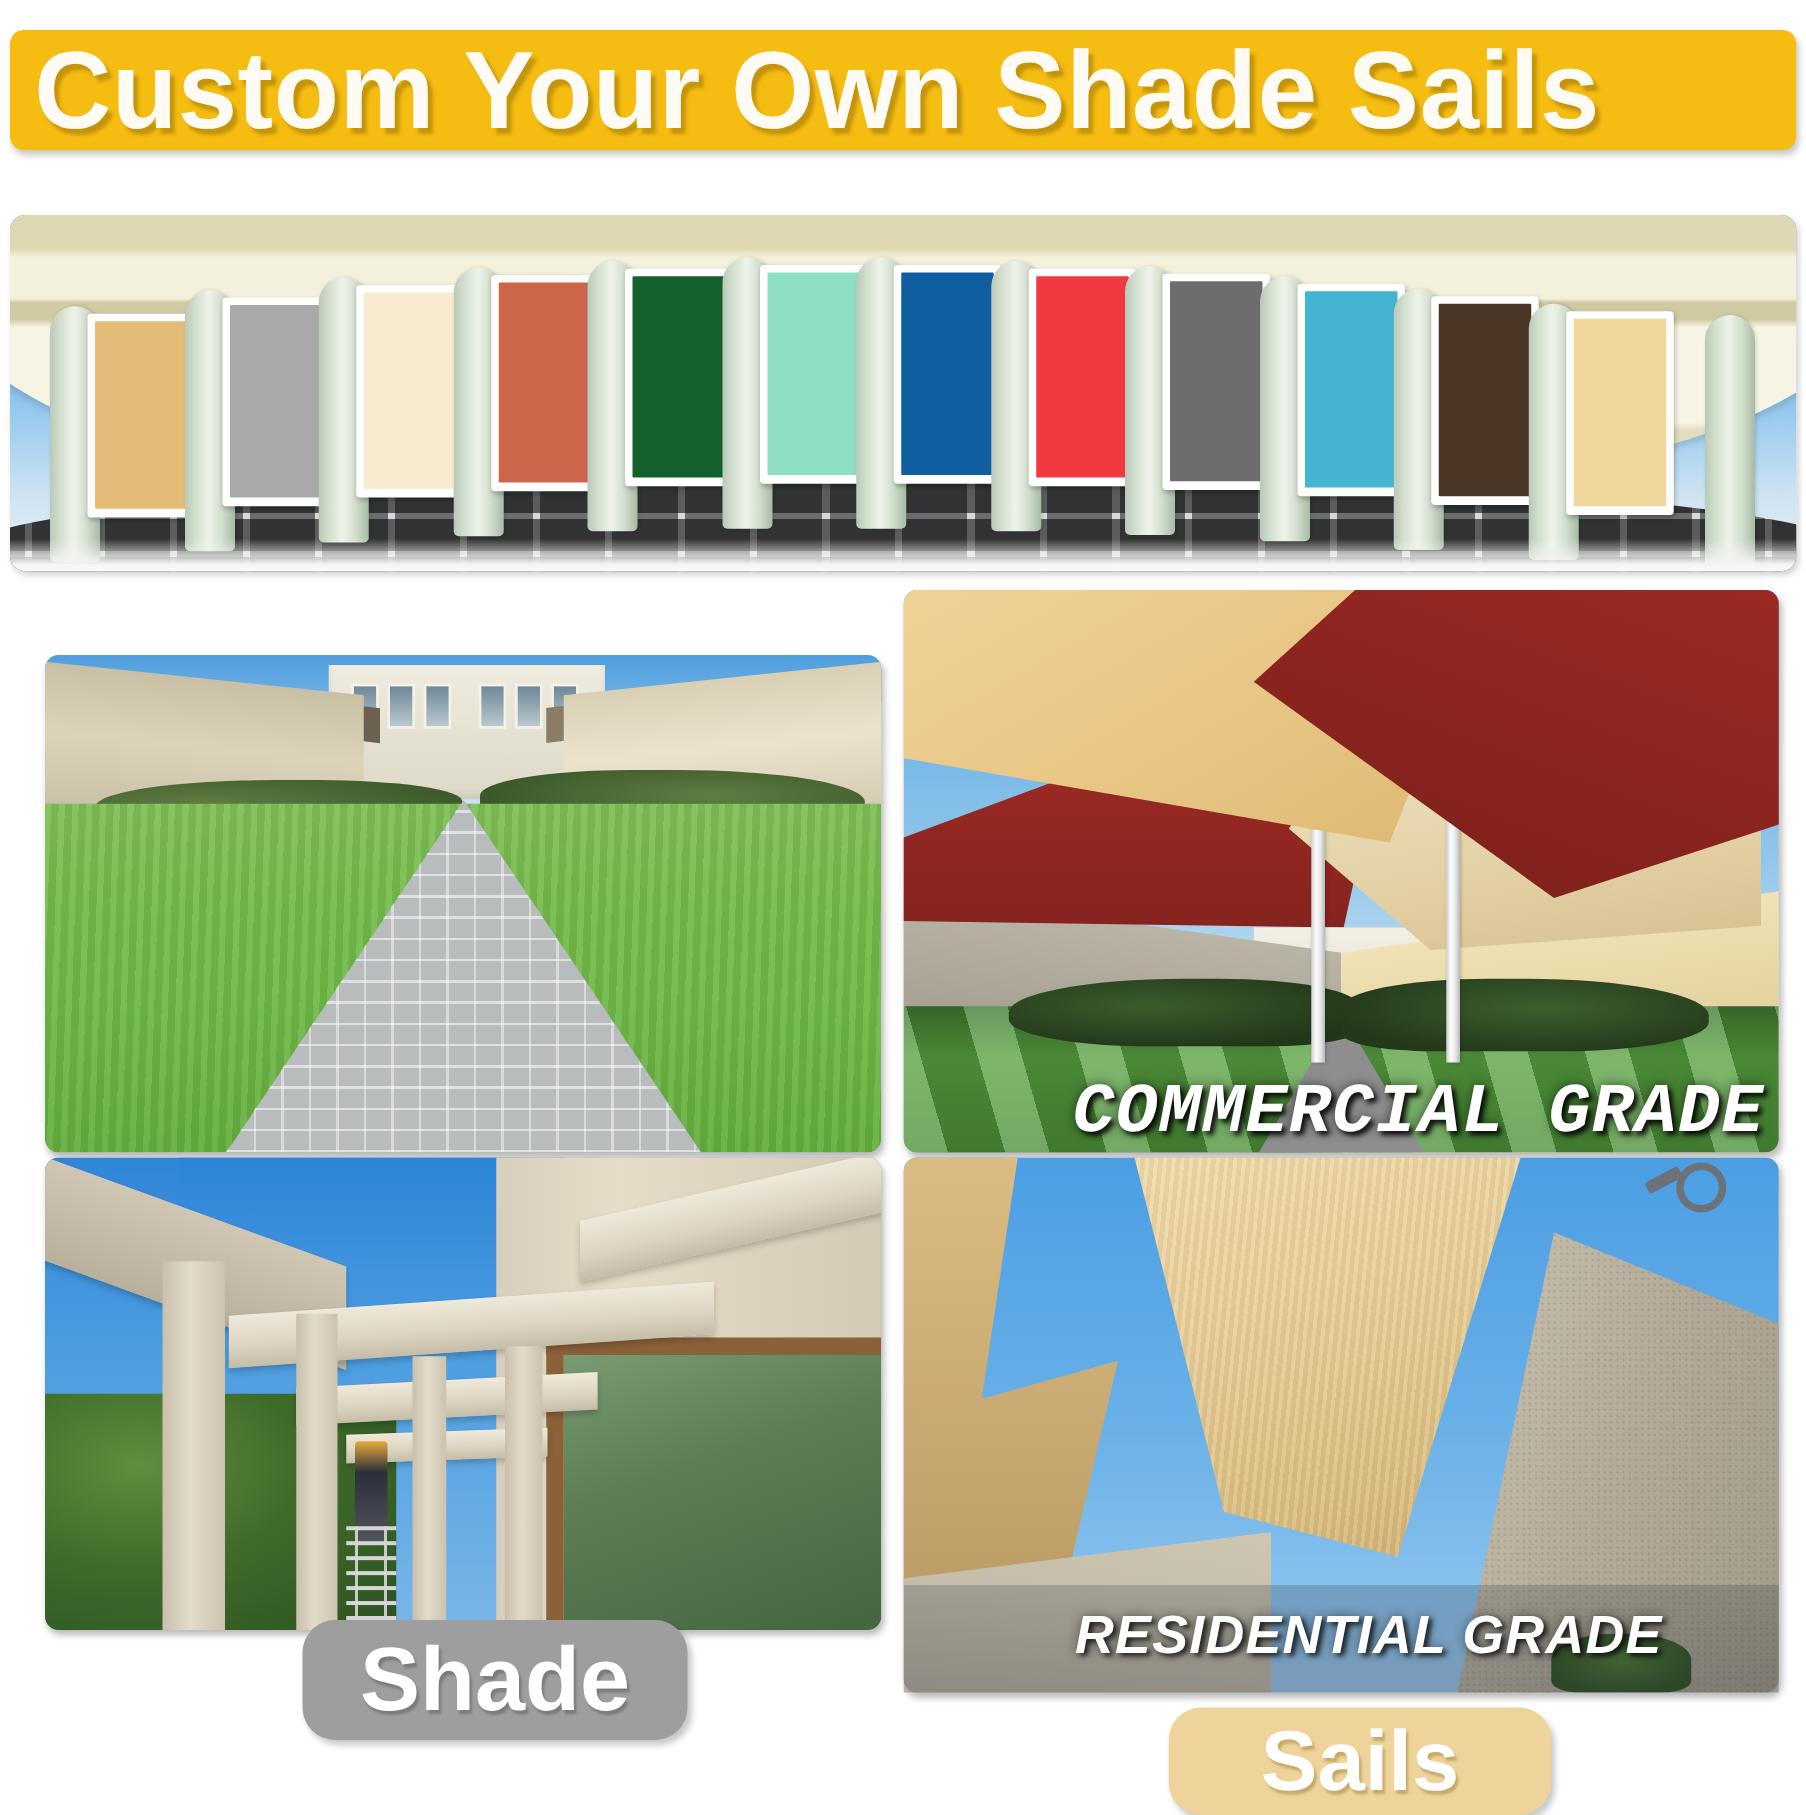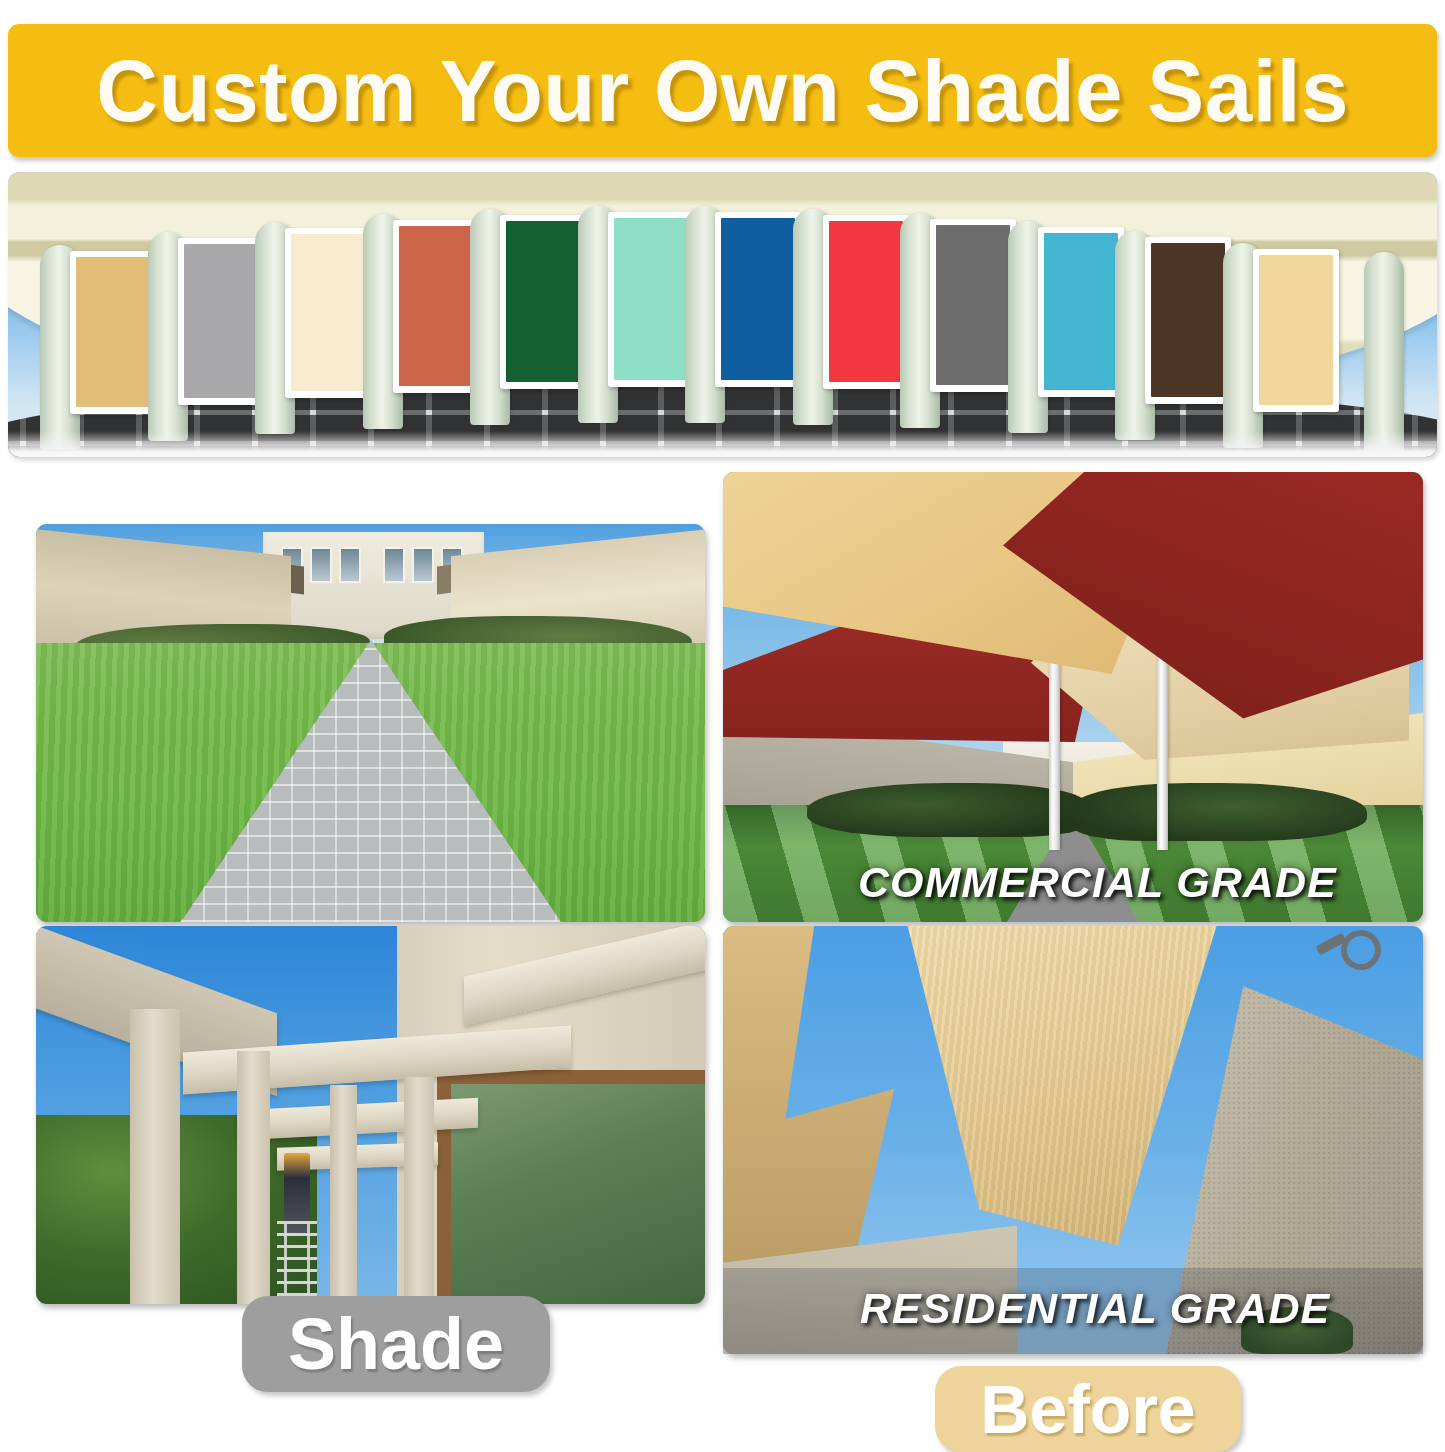--- a/index.html
+++ b/index.html
@@ -12,27 +12,27 @@
     overflow: hidden;
     position: relative;
   }
 
   
   .header-banner {
     position: absolute;
     left: 8px;
     top: 24px;
     width: 1429px;
-    height: 133px;
+    height: 96px;
     background: #f5bc11;
     border-radius: 11px;
     box-shadow: 2px 4px 5px rgba(0,0,0,0.22);
     display: flex;
     align-items: center;
-    justify-content: center;
+    justify-content: flex-start;
     overflow: hidden;
   }
   .header-title {
     font-family: "Liberation Sans", sans-serif;
     font-weight: bold;
     font-size: 88px;
     line-height: 1;
     color: #fdfbf4;
     letter-spacing: 0.5px;
     white-space: nowrap;
@@ -317,22 +317,23 @@
     font-family: "Liberation Sans", sans-serif;
     font-weight: bold;
     font-style: italic;
     color: #ffffff;
     white-space: nowrap;
     letter-spacing: 1px;
   }
   .lbl-commercial {
     left: 858px;
     top: 858px;
-    font-size: 43px;
+    font-size: 56px;
     text-shadow: 3px 3px 4px rgba(0,0,0,0.85), 0 0 9px rgba(0,0,0,0.55);
+    font-family: Liberation Mono, monospace;
   }
   .lbl-residential {
     left: 860px;
     top: 1284px;
     font-size: 43px;
     text-shadow: 3px 3px 4px rgba(0,0,0,0.72), 0 0 9px rgba(0,0,0,0.45);
   }
   .lbl-residential-band {
     position: absolute;
     left: 723px;
@@ -535,14 +536,14 @@
     <div class="br-shrub"></div>
   </div>
 </div>
 <div class="lbl-residential-band"></div>
 <div class="grade-label lbl-residential">RESIDENTIAL GRADE</div>
 
 <div class="pill pill-before">
   <span class="pill-text">Shade</span>
 </div>
 <div class="pill pill-after">
-  <span class="pill-text">Before</span>
+  <span class="pill-text">Sails</span>
 </div>
 
 </body></html>

